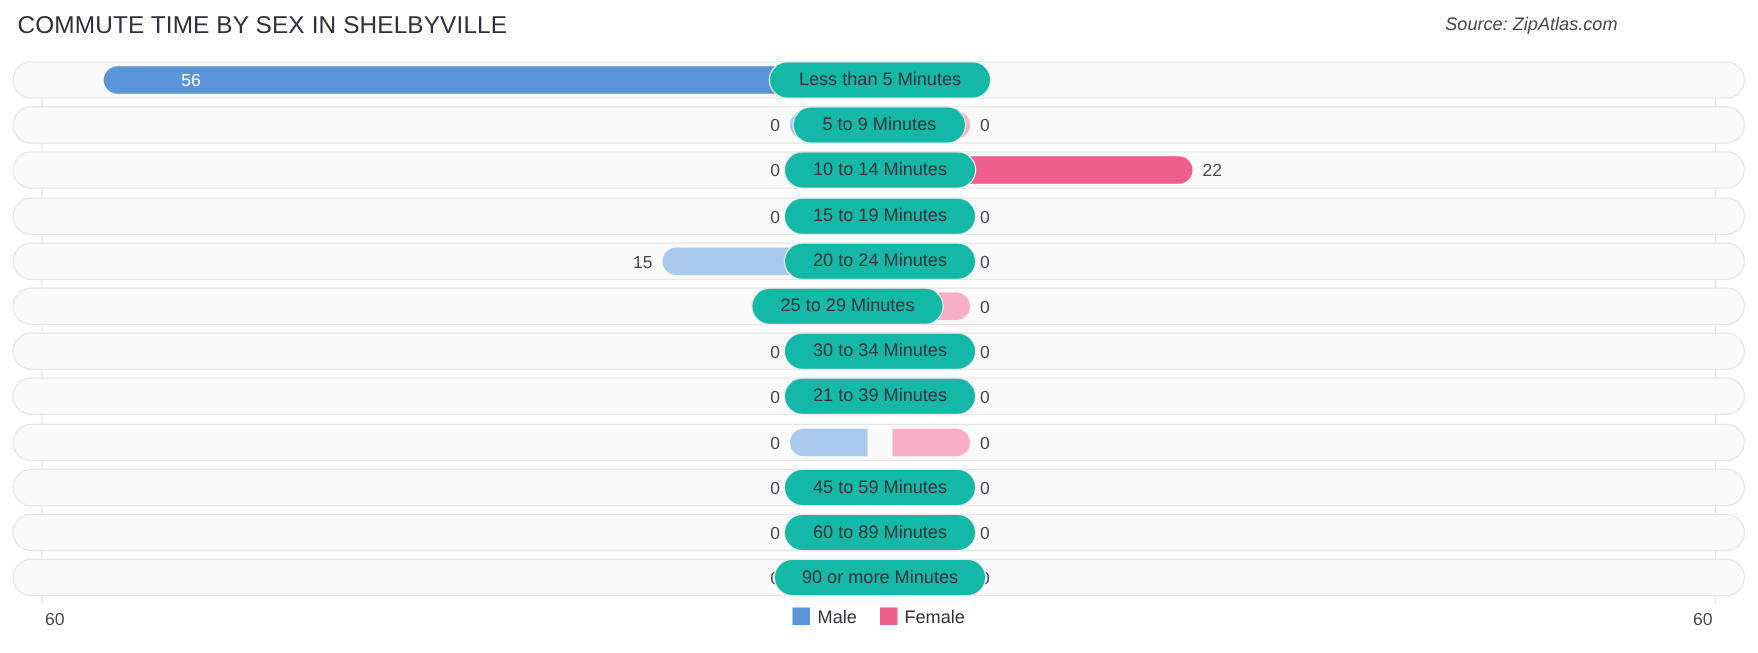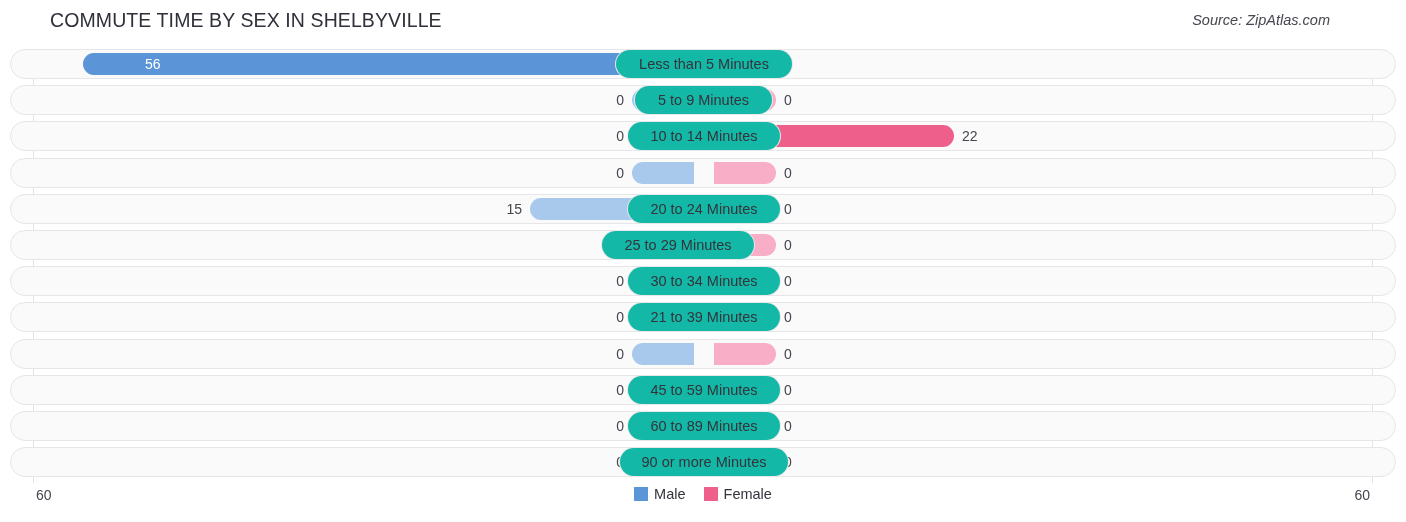--- a/index.html
+++ b/index.html
@@ -15,21 +15,20 @@
     overflow: hidden;
     position: relative;
   }
 
   
   #chart-header {
     position: absolute;
     top: 0; left: 0;
     width: 1306px;
     height: 42px;
-    margin-left: 36px;
   }
   #chart-title {
     position: absolute;
     left: 14px;
     top: 9px;
     font-size: 19.5px;
     letter-spacing: .1px;
     color: #2f3039;
     white-space: nowrap;
   }
@@ -212,20 +211,21 @@
           <div class="bar-value right-out" style="left: 951px;">22</div>
           <div class="cat-pill" style="left: 617px; width: 152px;">10 to 14 Minutes</div>
         </div>
       </div>
       <div class="bar-row" style="top: 108.6px;">
         <div class="row-inner">
           <div class="bar bar-male zero" style="width: 62px; left: 621px;"></div>
           <div class="bar-value left-out" style="left: 567px; width: 46px;">0</div>
           <div class="bar bar-female zero" style="width: 62px; left: 703px;"></div>
           <div class="bar-value right-out" style="left: 773px;">0</div>
+          <div class="cat-pill" style="left: 617px; width: 152px;">15 to 19 Minutes</div>
         </div>
       </div>
       <div class="bar-row" style="top: 144.8px;">
         <div class="row-inner">
           <div class="bar bar-male nonzero" style="width: 164px; left: 519px;"></div>
           <div class="bar-value left-out" style="left: 465px; width: 46px;">15</div>
           <div class="bar bar-female zero" style="width: 62px; left: 703px;"></div>
           <div class="bar-value right-out" style="left: 773px;">0</div>
           <div class="cat-pill" style="left: 617px; width: 152px;">20 to 24 Minutes</div>
         </div>

